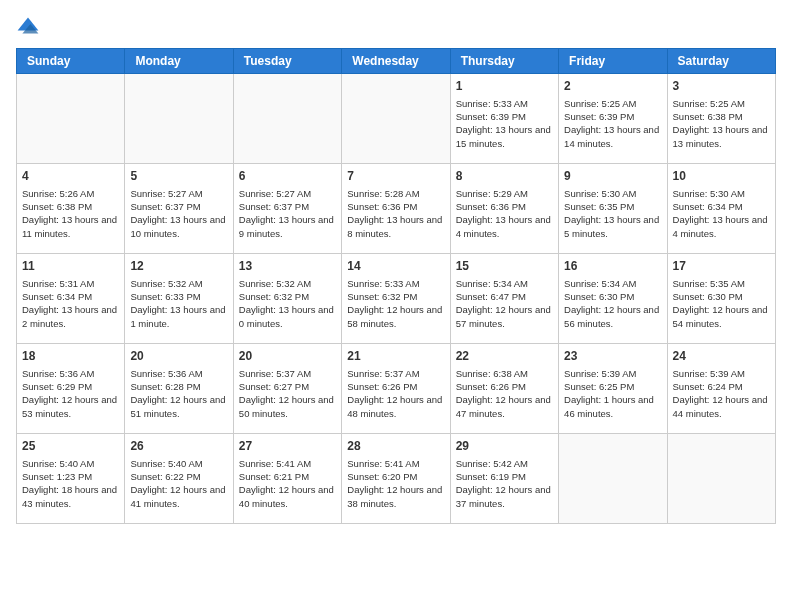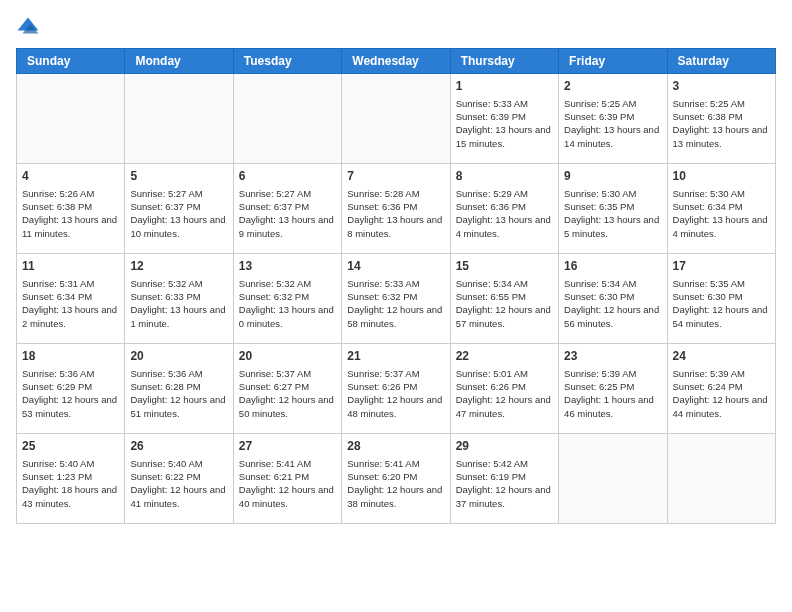--- a/index.html
+++ b/index.html
@@ -233,21 +233,21 @@
             <span class="day-number">14</span>
             <span>Sunrise: 5:33 AM</span>
             <span>Sunset: 6:32 PM</span>
             <span>Daylight: 12 hours and 58 minutes.</span>
           </div>
         </td>
         <td>
           <div class="cell-content">
             <span class="day-number">15</span>
             <span>Sunrise: 5:34 AM</span>
-            <span>Sunset: 6:55 PM</span>
+            <span>Sunset: 6:47 PM</span>
             <span>Daylight: 12 hours and 57 minutes.</span>
           </div>
         </td>
         <td>
           <div class="cell-content">
             <span class="day-number">16</span>
             <span>Sunrise: 5:34 AM</span>
             <span>Sunset: 6:30 PM</span>
             <span>Daylight: 12 hours and 56 minutes.</span>
           </div>
@@ -290,21 +290,21 @@
           <div class="cell-content">
             <span class="day-number">21</span>
             <span>Sunrise: 5:37 AM</span>
             <span>Sunset: 6:26 PM</span>
             <span>Daylight: 12 hours and 48 minutes.</span>
           </div>
         </td>
         <td>
           <div class="cell-content">
             <span class="day-number">22</span>
-            <span>Sunrise: 5:01 AM</span>
+            <span>Sunrise: 6:38 AM</span>
             <span>Sunset: 6:26 PM</span>
             <span>Daylight: 12 hours and 47 minutes.</span>
           </div>
         </td>
         <td>
           <div class="cell-content">
             <span class="day-number">23</span>
             <span>Sunrise: 5:39 AM</span>
             <span>Sunset: 6:25 PM</span>
             <span>Daylight: 1 hours and 46 minutes.</span>

